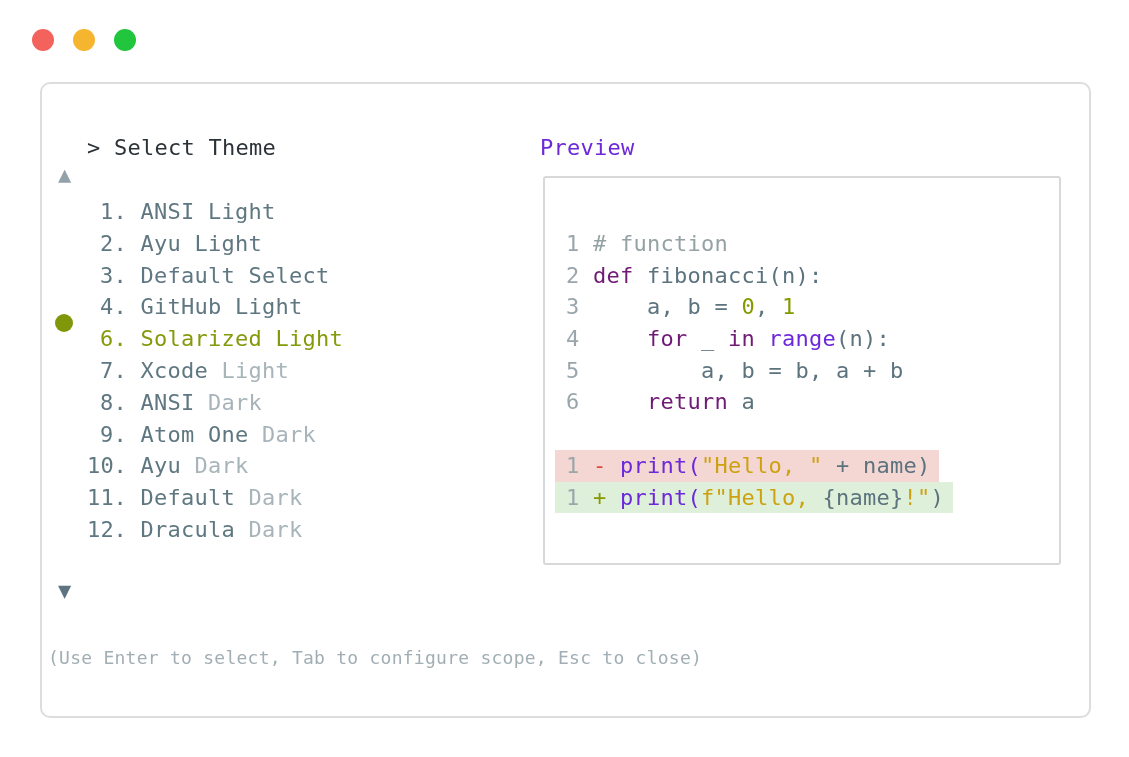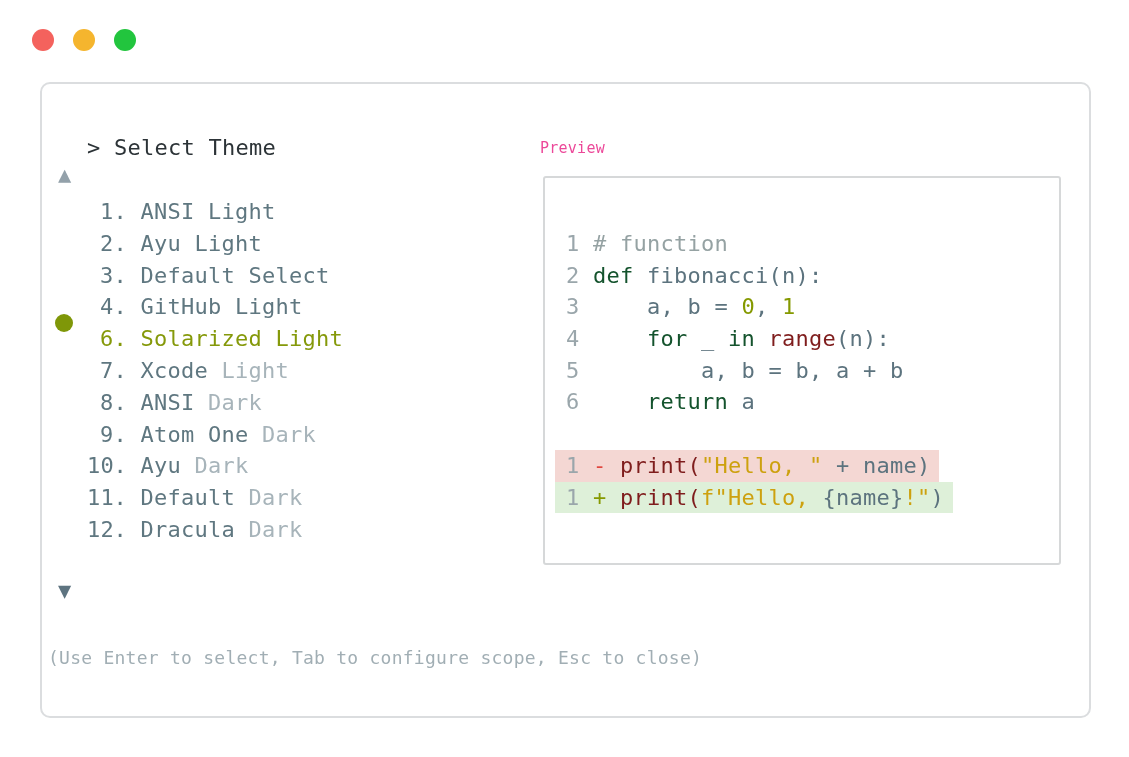--- a/index.html
+++ b/index.html
@@ -19,22 +19,22 @@
     background:#ffffff;border:2px solid #dbdddf;border-radius:10px;
     box-sizing:border-box;
   }
   .panel *{letter-spacing:0.25px;}
 
   .prompt{
     position:absolute;left:16px;top:50px;font-size:22px;line-height:28px;
     color:#2c3337;white-space:pre;margin-left:29px;
   }
   .preview-label{
-    position:absolute;left:498px;top:50px;font-size:15px;line-height:28px;
-    color:#ec4899;white-space:pre;
+    position:absolute;left:498px;top:50px;font-size:22px;line-height:28px;
+    color:#6d28d9;white-space:pre;
   }
   .arrow{position:absolute;left:16px;font-size:22px;line-height:22px;}
   .arrow.up{top:80px;color:#93a1aa;}
   .arrow.down{top:496px;color:#5e7480;}
 
   .theme-list{position:absolute;left:12px;top:112px;}
   .theme-row{
     height:31.8px;line-height:31.8px;font-size:22px;color:#5f7780;
     white-space:pre;
   }
@@ -60,22 +60,22 @@
   .code{position:absolute;left:21px;top:50px;font-size:22px;}
   .code-row{height:31.7px;}
   .cl{
     display:inline-block;white-space:pre;line-height:31.7px;
     padding:0 9px 0 11px;margin-left:-11px;color:#5c737e;
   }
   .cl.removed{background:#f4d7d3;}
   .cl.added{background:#def0d9;}
   .lnum{color:#9aa6ab;}
   .t-cmt{color:#95a2a3;}
-  .t-kw{color:#14532d;}
-  .t-call{color:#7f1d1d;margin-top:24px;}
+  .t-kw{color:#701a75;}
+  .t-call{color:#6d28d9;margin-top:24px;}
   .t-lit{color:#859900;}
   .t-str{color:#cda10f;}
   .t-minus{color:#e0473f;}
   .t-plus{color:#859900;}
   .t-txt{color:#5c737e;}
 </style>
 </head>
 <body>
 
 <div class="traffic">

